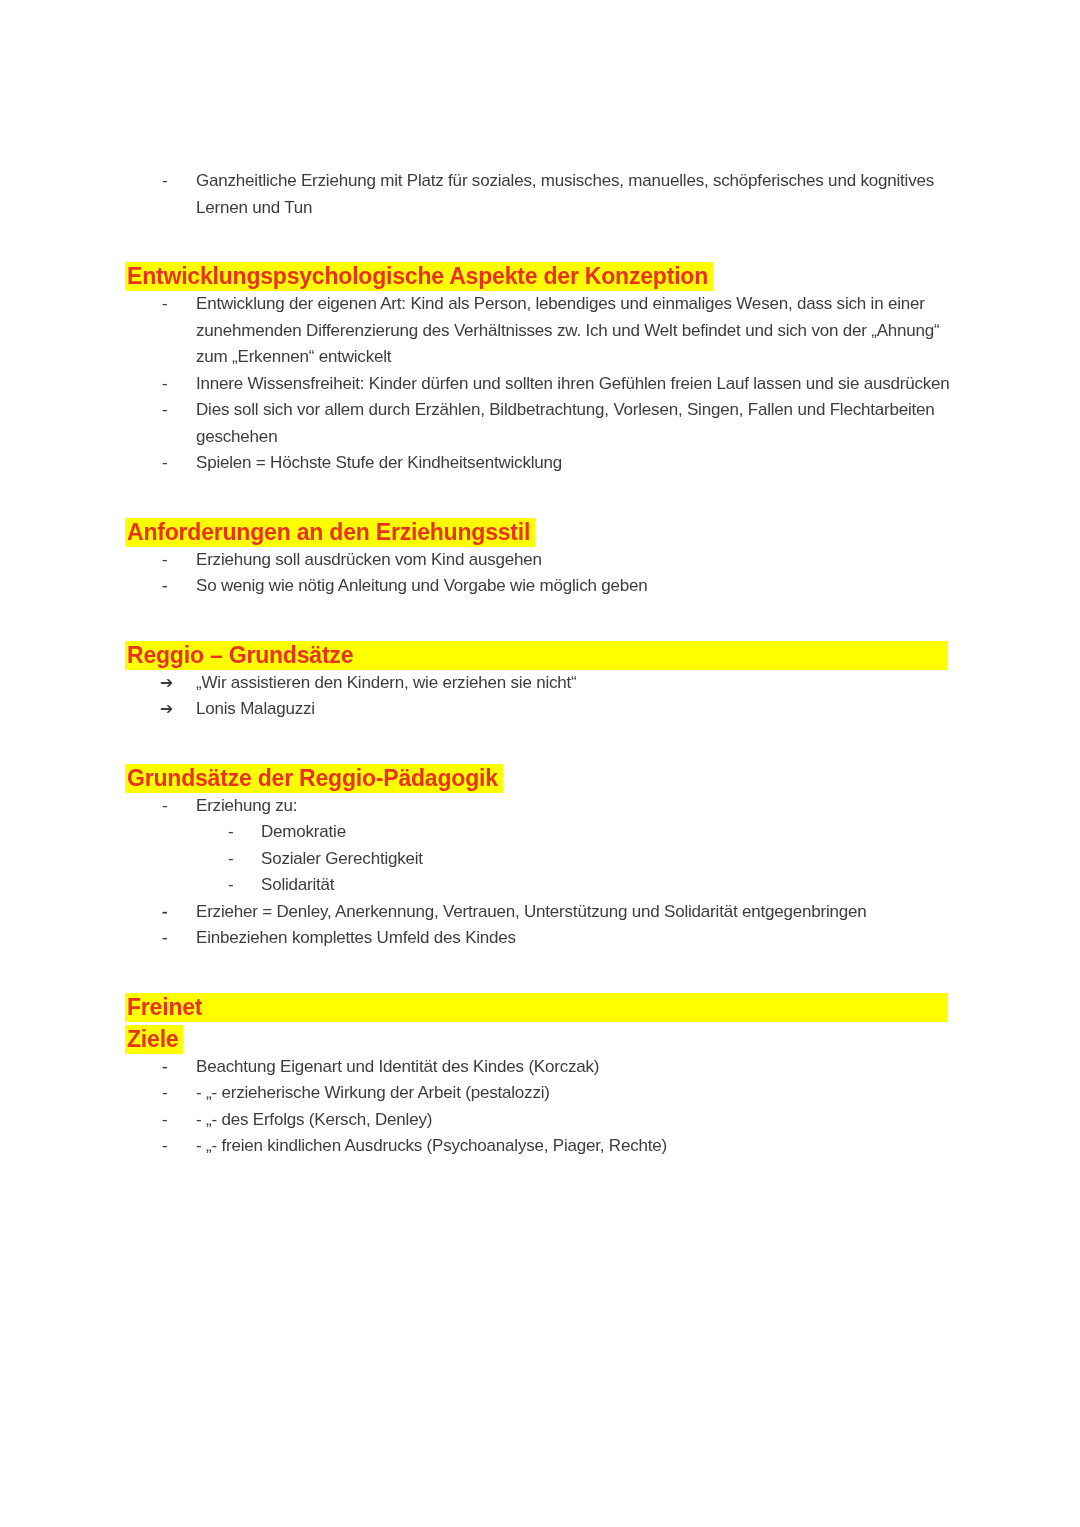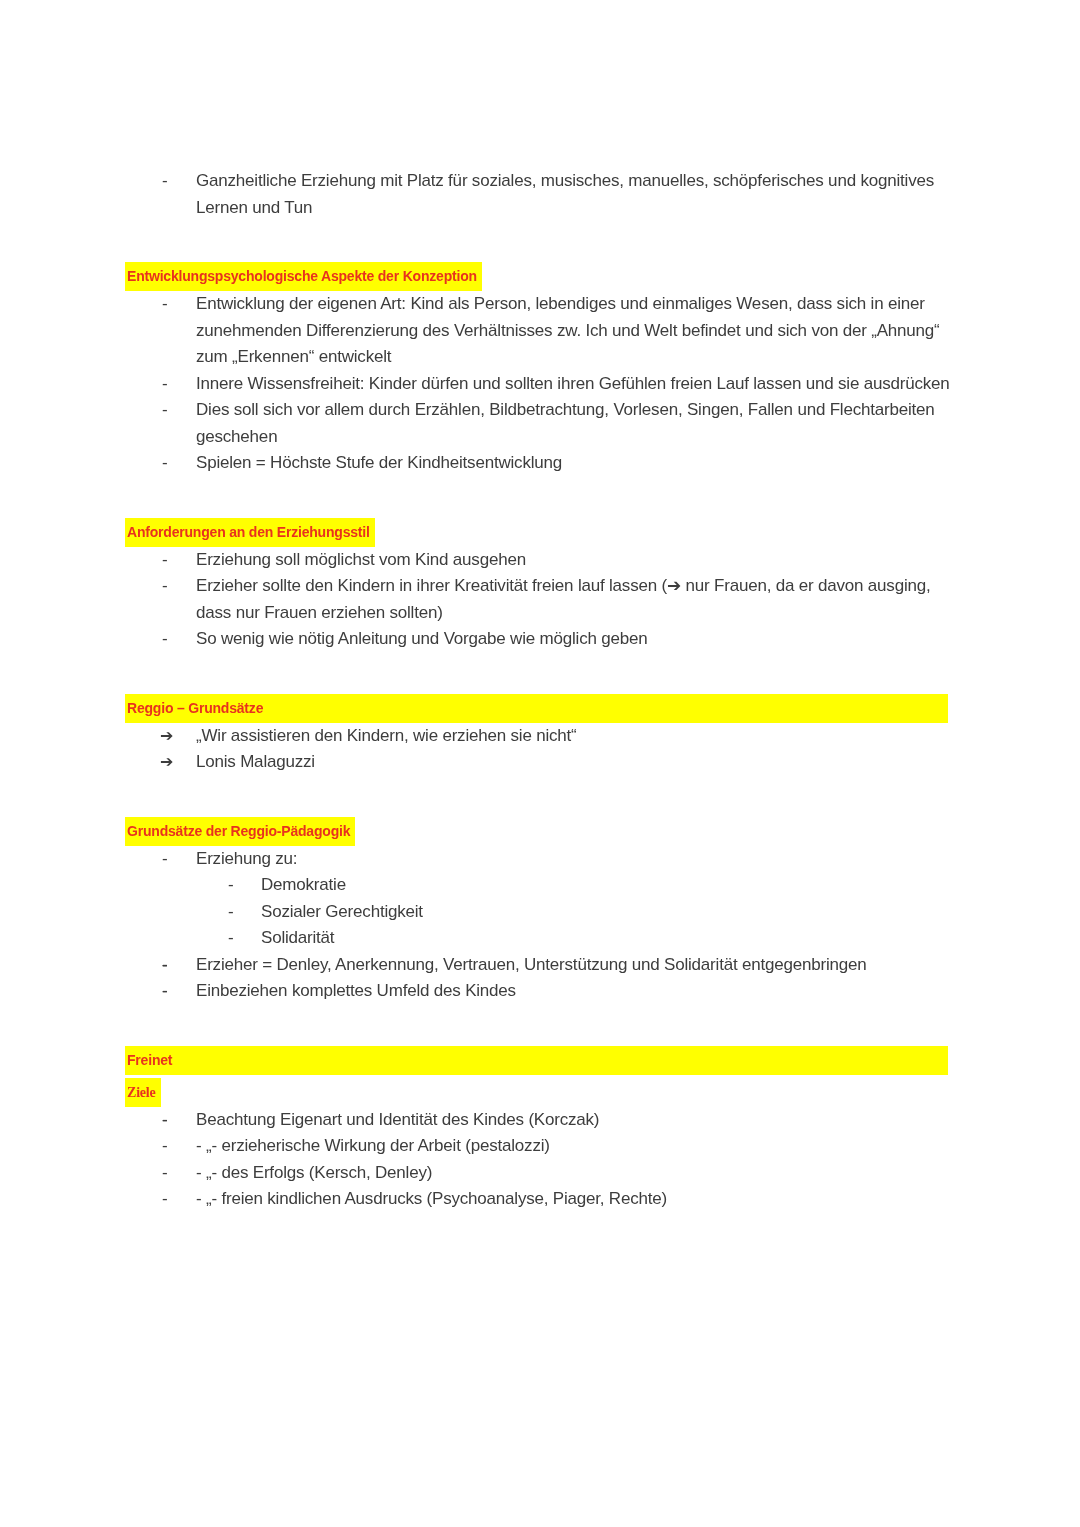--- a/index.html
+++ b/index.html
@@ -12,32 +12,32 @@
     color:var(--text-color,#3d3d3d);
   }
   #content{
     position:absolute;
     left:127px;top:168px;
     width:823px;
   }
   .section{margin-top:41px;}
   .section:first-child{margin-top:0;}
   .heading{
-    font-size:14px;
+    font-size:23px;
     font-weight:700;
     line-height:29px;
     letter-spacing:-0.2px;
     color:var(--heading-color,#e8321e);
     background:var(--highlight-color,#ffff00);
     padding:0 5px 0 2px;
     margin-left:-2px;
   }
   .heading.inline{display:inline-block;}
   .heading.full{display:block;width:100%;box-sizing:border-box;}
-  .heading + .heading{margin-top:3px;font-family:Liberation Serif, serif;}
+  .heading + .heading{margin-top:3px;}
   .items{margin-top:0;}
   .item{
     position:relative;
     padding-left:69px;
     font-size:17px;
     line-height:26.5px;
     letter-spacing:-0.2px;
   }
   .item .marker{
     position:absolute;
@@ -61,22 +61,22 @@
           <div class="item level-1 marker-dash"><span class="marker">-</span><span>Ganzheitliche Erziehung mit Platz für soziales, musisches, manuelles, schöpferisches und kognitives Lernen und Tun</span></div>
         </div>
       </section>
       <section class="section"><div class="heading inline">Entwicklungspsychologische Aspekte der Konzeption</div><div class="items">
           <div class="item level-1 marker-dash"><span class="marker">-</span><span>Entwicklung der eigenen Art: Kind als Person, lebendiges und einmaliges Wesen, dass sich in einer zunehmenden Differenzierung des Verhältnisses zw. Ich und Welt befindet und sich von der „Ahnung“ zum „Erkennen“ entwickelt</span></div>
           <div class="item level-1 marker-dash"><span class="marker">-</span><span>Innere Wissensfreiheit: Kinder dürfen und sollten ihren Gefühlen freien Lauf lassen und sie ausdrücken</span></div>
           <div class="item level-1 marker-dash"><span class="marker">-</span><span>Dies soll sich vor allem durch Erzählen, Bildbetrachtung, Vorlesen, Singen, Fallen und Flechtarbeiten geschehen</span></div>
           <div class="item level-1 marker-dash"><span class="marker">-</span><span>Spielen = Höchste Stufe der Kindheitsentwicklung</span></div>
         </div></section>
       <section class="section"><div class="heading inline">Anforderungen an den Erziehungsstil</div><div class="items">
-          <div class="item level-1 marker-dash"><span class="marker">-</span><span>Erziehung soll möglichst vom Kind ausgehen</span></div>
-          <div class="item level-1 marker-dash"><span class="marker">-</span><span>Erzieher sollte den Kindern in ihrer Kreativität freien lauf lassen (➔ nur Frauen, da er davon ausging, dass nur Frauen erziehen sollten)</span></div>
+          <div class="item level-1 marker-dash"><span class="marker">-</span><span>Erziehung soll ausdrücken vom Kind ausgehen</span></div>
+          <div class="item level-1 marker-dash"><span class="marker">-</span></div>
           <div class="item level-1 marker-dash"><span class="marker">-</span><span>So wenig wie nötig Anleitung und Vorgabe wie möglich geben</span></div>
         </div></section>
       <section class="section">
         <div class="heading full">Reggio – Grundsätze</div>
         <div class="items">
           <div class="item level-1 marker-arrow"><span class="marker">➔</span><span>„Wir assistieren den Kindern, wie erziehen sie nicht“</span></div>
           <div class="item level-1 marker-arrow"><span class="marker">➔</span><span>Lonis Malaguzzi</span></div>
         </div>
       </section>
       <section class="section"><div class="heading inline">Grundsätze der Reggio-Pädagogik</div><div class="items">

